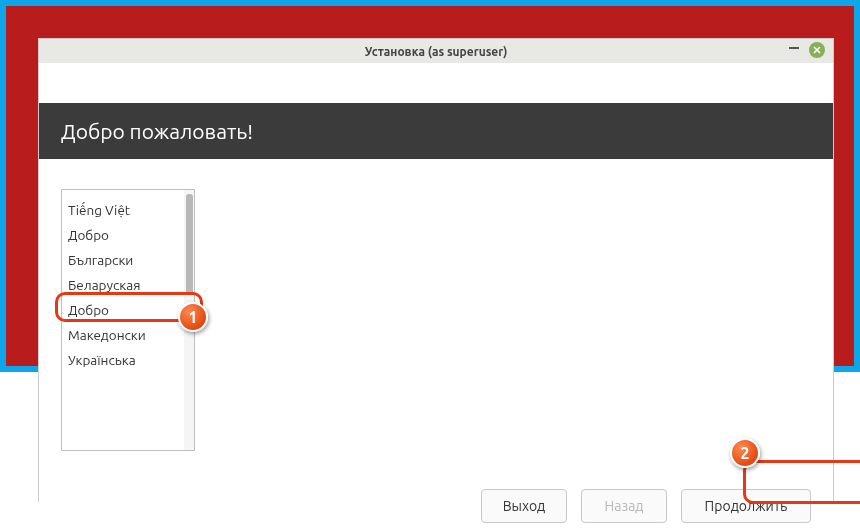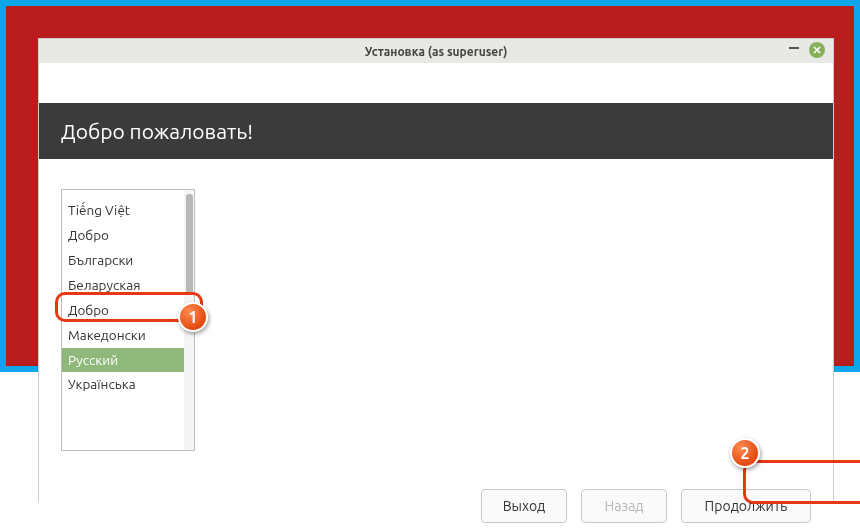--- a/index.html
+++ b/index.html
@@ -55,21 +55,20 @@
     <div class="content">
 
       <div class="listbox">
         <div class="listbox-inner" id="lang-list">
             <div class="lang-item">Tiếng Việt</div>
             <div class="lang-item">Добро</div>
             <div class="lang-item">Български</div>
             <div class="lang-item">Беларуская</div>
             <div class="lang-item">Добро</div>
             <div class="lang-item">Македонски</div>
-            <div class="lang-item selected">Русский</div>
             <div class="lang-item">Українська</div>
           </div>
         <div class="scrollbar-track">
           <div class="scrollbar-thumb"></div>
         </div>
       </div>
 
       <div class="footer">
         <div class="btn">
           <span>Выход</span>

